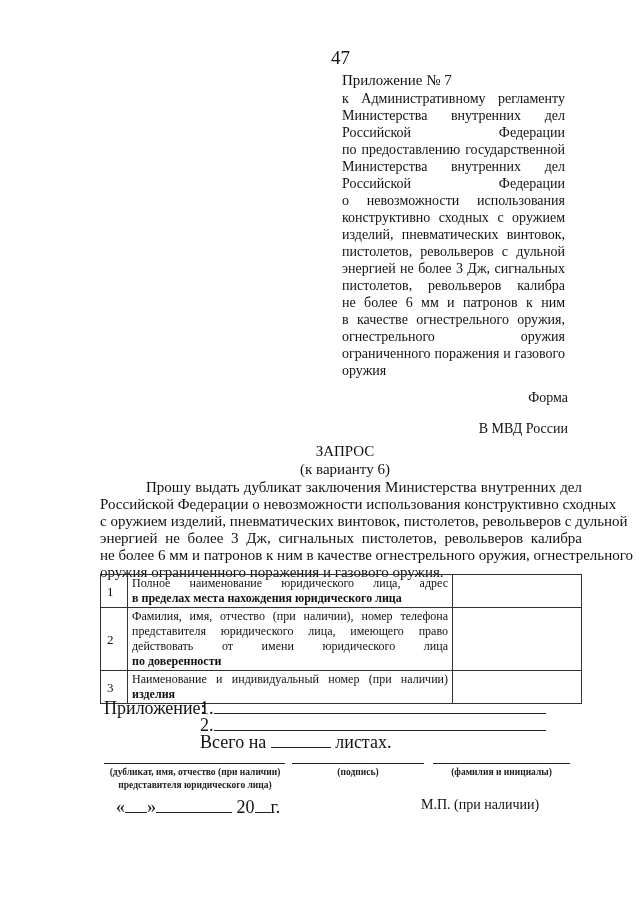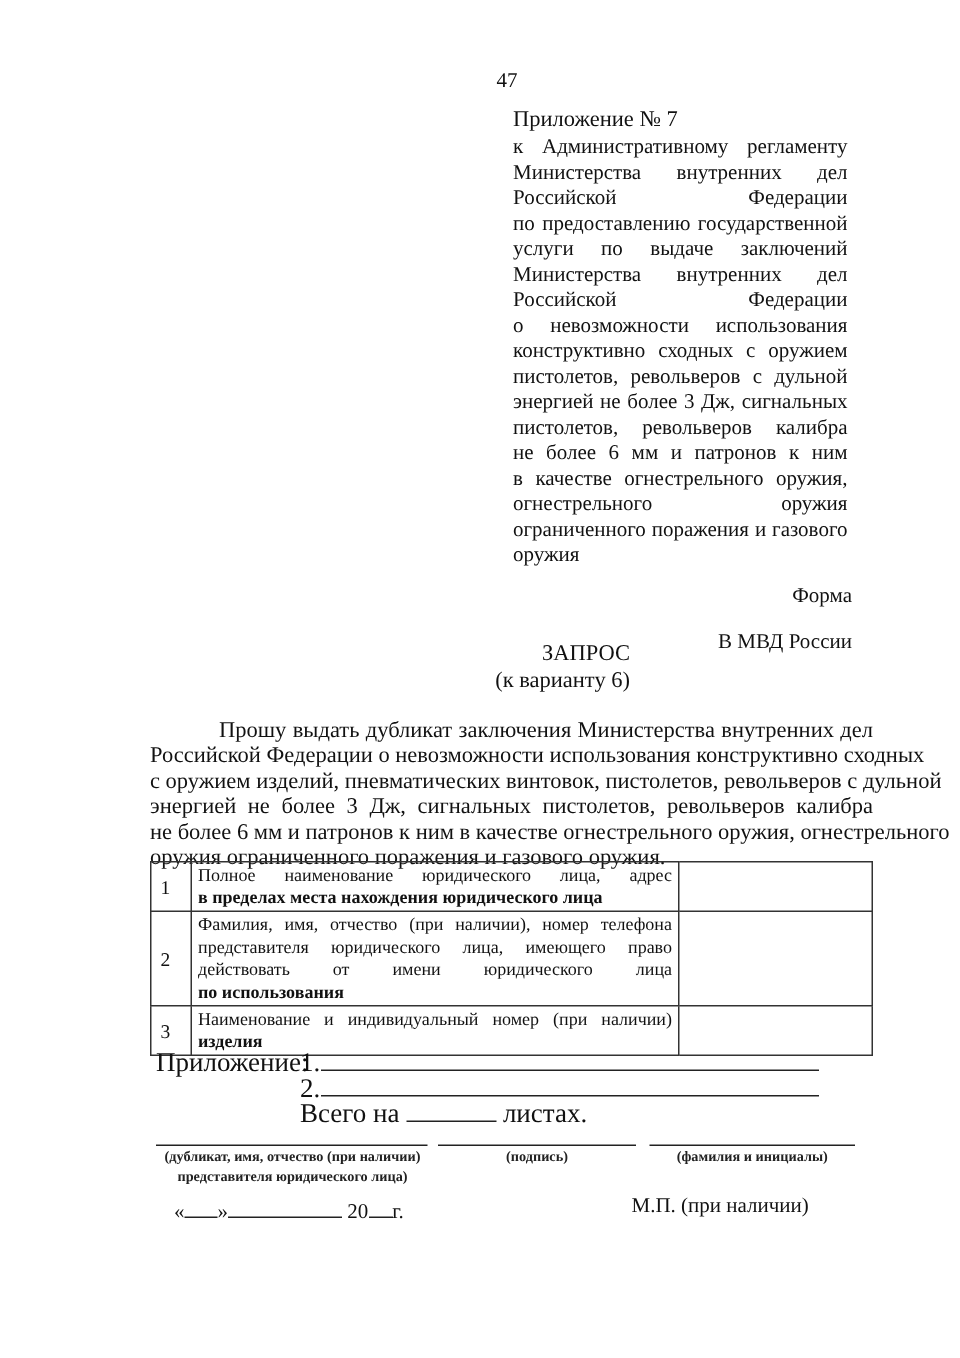--- a/index.html
+++ b/index.html
@@ -1,28 +1,28 @@
 <!DOCTYPE html>
 <html><head>
 <meta charset="utf-8">
 <style>
   html, body { margin: 0; padding: 0; background: #ffffff; }
   body {
     width: 640px; height: 905px; position: relative; overflow: hidden;
     font-family: "Liberation Serif", "DejaVu Serif", serif; color: #111;
   }
   .abs { position: absolute; }
-  .page-num { left: 331px; top: 47px; font-size: 14px; }
+  .page-num { left: 331px; top: 47px; font-size: 19px; }
   .appendix { left: 342px; top: 72px; width: 223px; font-size: 14px; line-height: 17px; }
   .appendix .title { font-size: 15px; margin-bottom: 1px; }
   .appendix .line { text-align: justify; text-align-last: justify; white-space: nowrap; }
   .appendix .line.last { text-align-last: left; }
   .forma { right: 72px; top: 390px; font-size: 14px; }
   .mvd { right: 72px; top: 421px; font-size: 14px; }
-  .title-block { left: 270px; top: 427px; width: 150px; text-align: right; font-size: 15px; line-height: 18px; }
+  .title-block { left: 270px; top: 442px; width: 150px; text-align: center; font-size: 15px; line-height: 18px; }
   .body-text { left: 100px; top: 479px; width: 482px; font-size: 15px; line-height: 17px; }
   .body-text .line { text-align: justify; text-align-last: justify; white-space: nowrap; }
   .body-text .line.first { padding-left: 46px; }
   .body-text .line.last { text-align-last: left; }
 
   table.req {
     position: absolute; left: 100px; top: 574px; width: 482px;
     border-collapse: collapse; font-size: 12px; line-height: 15px;
   }
   table.req td { border: 1.3px solid #333; vertical-align: middle; padding: 1px 4px; }
@@ -32,39 +32,39 @@
   table.req td.desc .line.last { text-align-last: left; font-weight: bold; }
   table.req td.val { }
 
   .attach { left: 104px; top: 699px; font-size: 18px; line-height: 19px; }
   .attach-label { position: absolute; left: 0; top: 0; white-space: nowrap; }
   .attach-item { position: absolute; left: 96px; white-space: nowrap; }
   .uline { display: inline-block; border-bottom: 1px solid #222; height: 14px; vertical-align: baseline; }
 
   .sig-line { position: absolute; top: 763px; border-top: 1.3px solid #222; height: 0; }
   .sig-cap { position: absolute; top: 766px; font-size: 9.5px; line-height: 13px; text-align: center; font-weight: bold; color: #222; }
-  .date-line { left: 116px; top: 797px; font-size: 14px; white-space: nowrap; }
+  .date-line { left: 116px; top: 797px; font-size: 18px; white-space: nowrap; }
   .mp { left: 421px; top: 797px; font-size: 14px; white-space: nowrap; }
 </style>
 </head>
 <body>
 
 <div class="abs page-num">47</div>
 
 <div class="abs appendix">
   <div class="title">Приложение № 7</div>
   <div class="line">к Административному регламенту</div>
   <div class="line">Министерства внутренних дел</div>
   <div class="line">Российской Федерации</div>
   <div class="line">по предоставлению государственной</div>
-  <div class="line">услуги по выдаче заключений</div>
   <div class="line">Министерства внутренних дел</div>
   <div class="line">Российской Федерации</div>
   <div class="line">о невозможности использования</div>
   <div class="line">конструктивно сходных с оружием</div>
+  <div class="line">изделий, пневматических винтовок,</div>
   <div class="line">пистолетов, револьверов с дульной</div>
   <div class="line">энергией не более 3 Дж, сигнальных</div>
   <div class="line">пистолетов, револьверов калибра</div>
   <div class="line">не более 6 мм и патронов к ним</div>
   <div class="line">в качестве огнестрельного оружия,</div>
   <div class="line">огнестрельного оружия</div>
   <div class="line">ограниченного поражения и газового</div>
   <div class="line last">оружия</div>
 </div>
 
@@ -94,21 +94,21 @@
       <div class="line last">в пределах места нахождения юридического лица</div>
     </td>
     <td class="val"></td>
   </tr>
   <tr style="height:63px;">
     <td class="num">2</td>
     <td class="desc">
       <div class="line">Фамилия, имя, отчество (при наличии), номер телефона</div>
       <div class="line">представителя юридического лица, имеющего право</div>
       <div class="line">действовать от имени юридического лица</div>
-      <div class="line last">по использования</div>
+      <div class="line last">по доверенности</div>
     </td>
     <td class="val"></td>
   </tr>
   <tr style="height:31px;">
     <td class="num">3</td>
     <td class="desc">
       <div class="line">Наименование и индивидуальный номер (при наличии)</div>
       <div class="line last">изделия</div>
     </td>
     <td class="val"></td>

